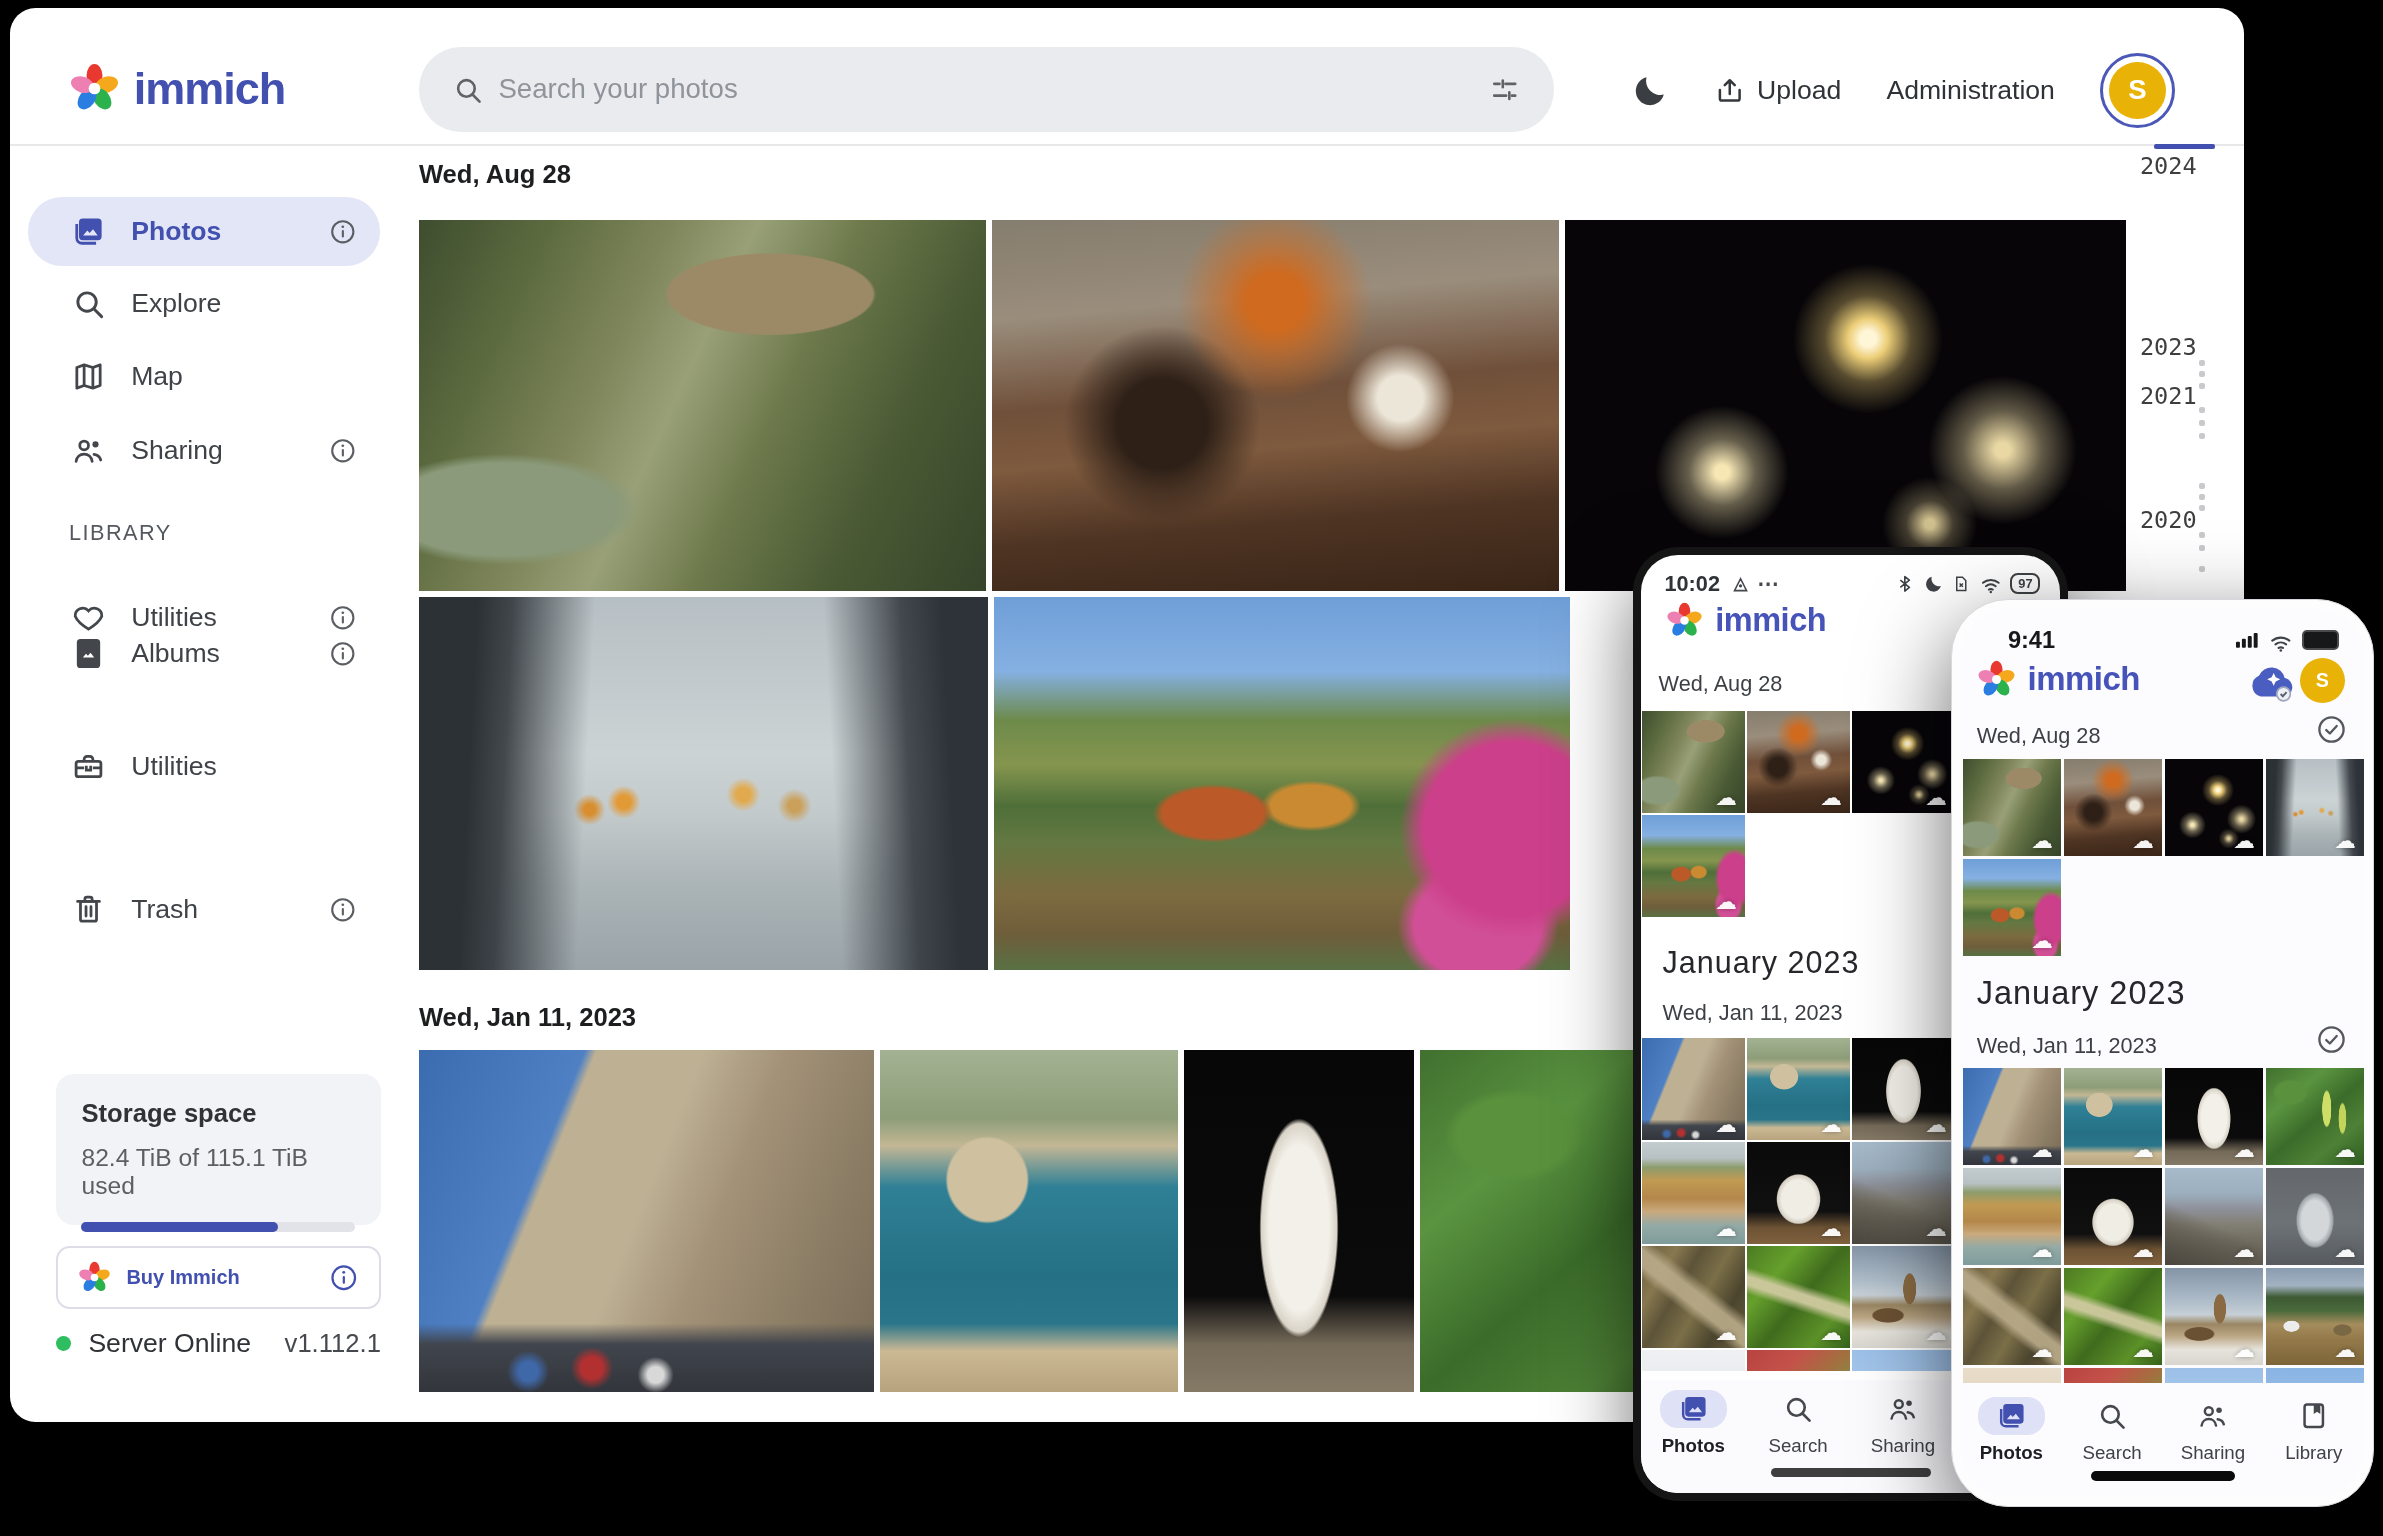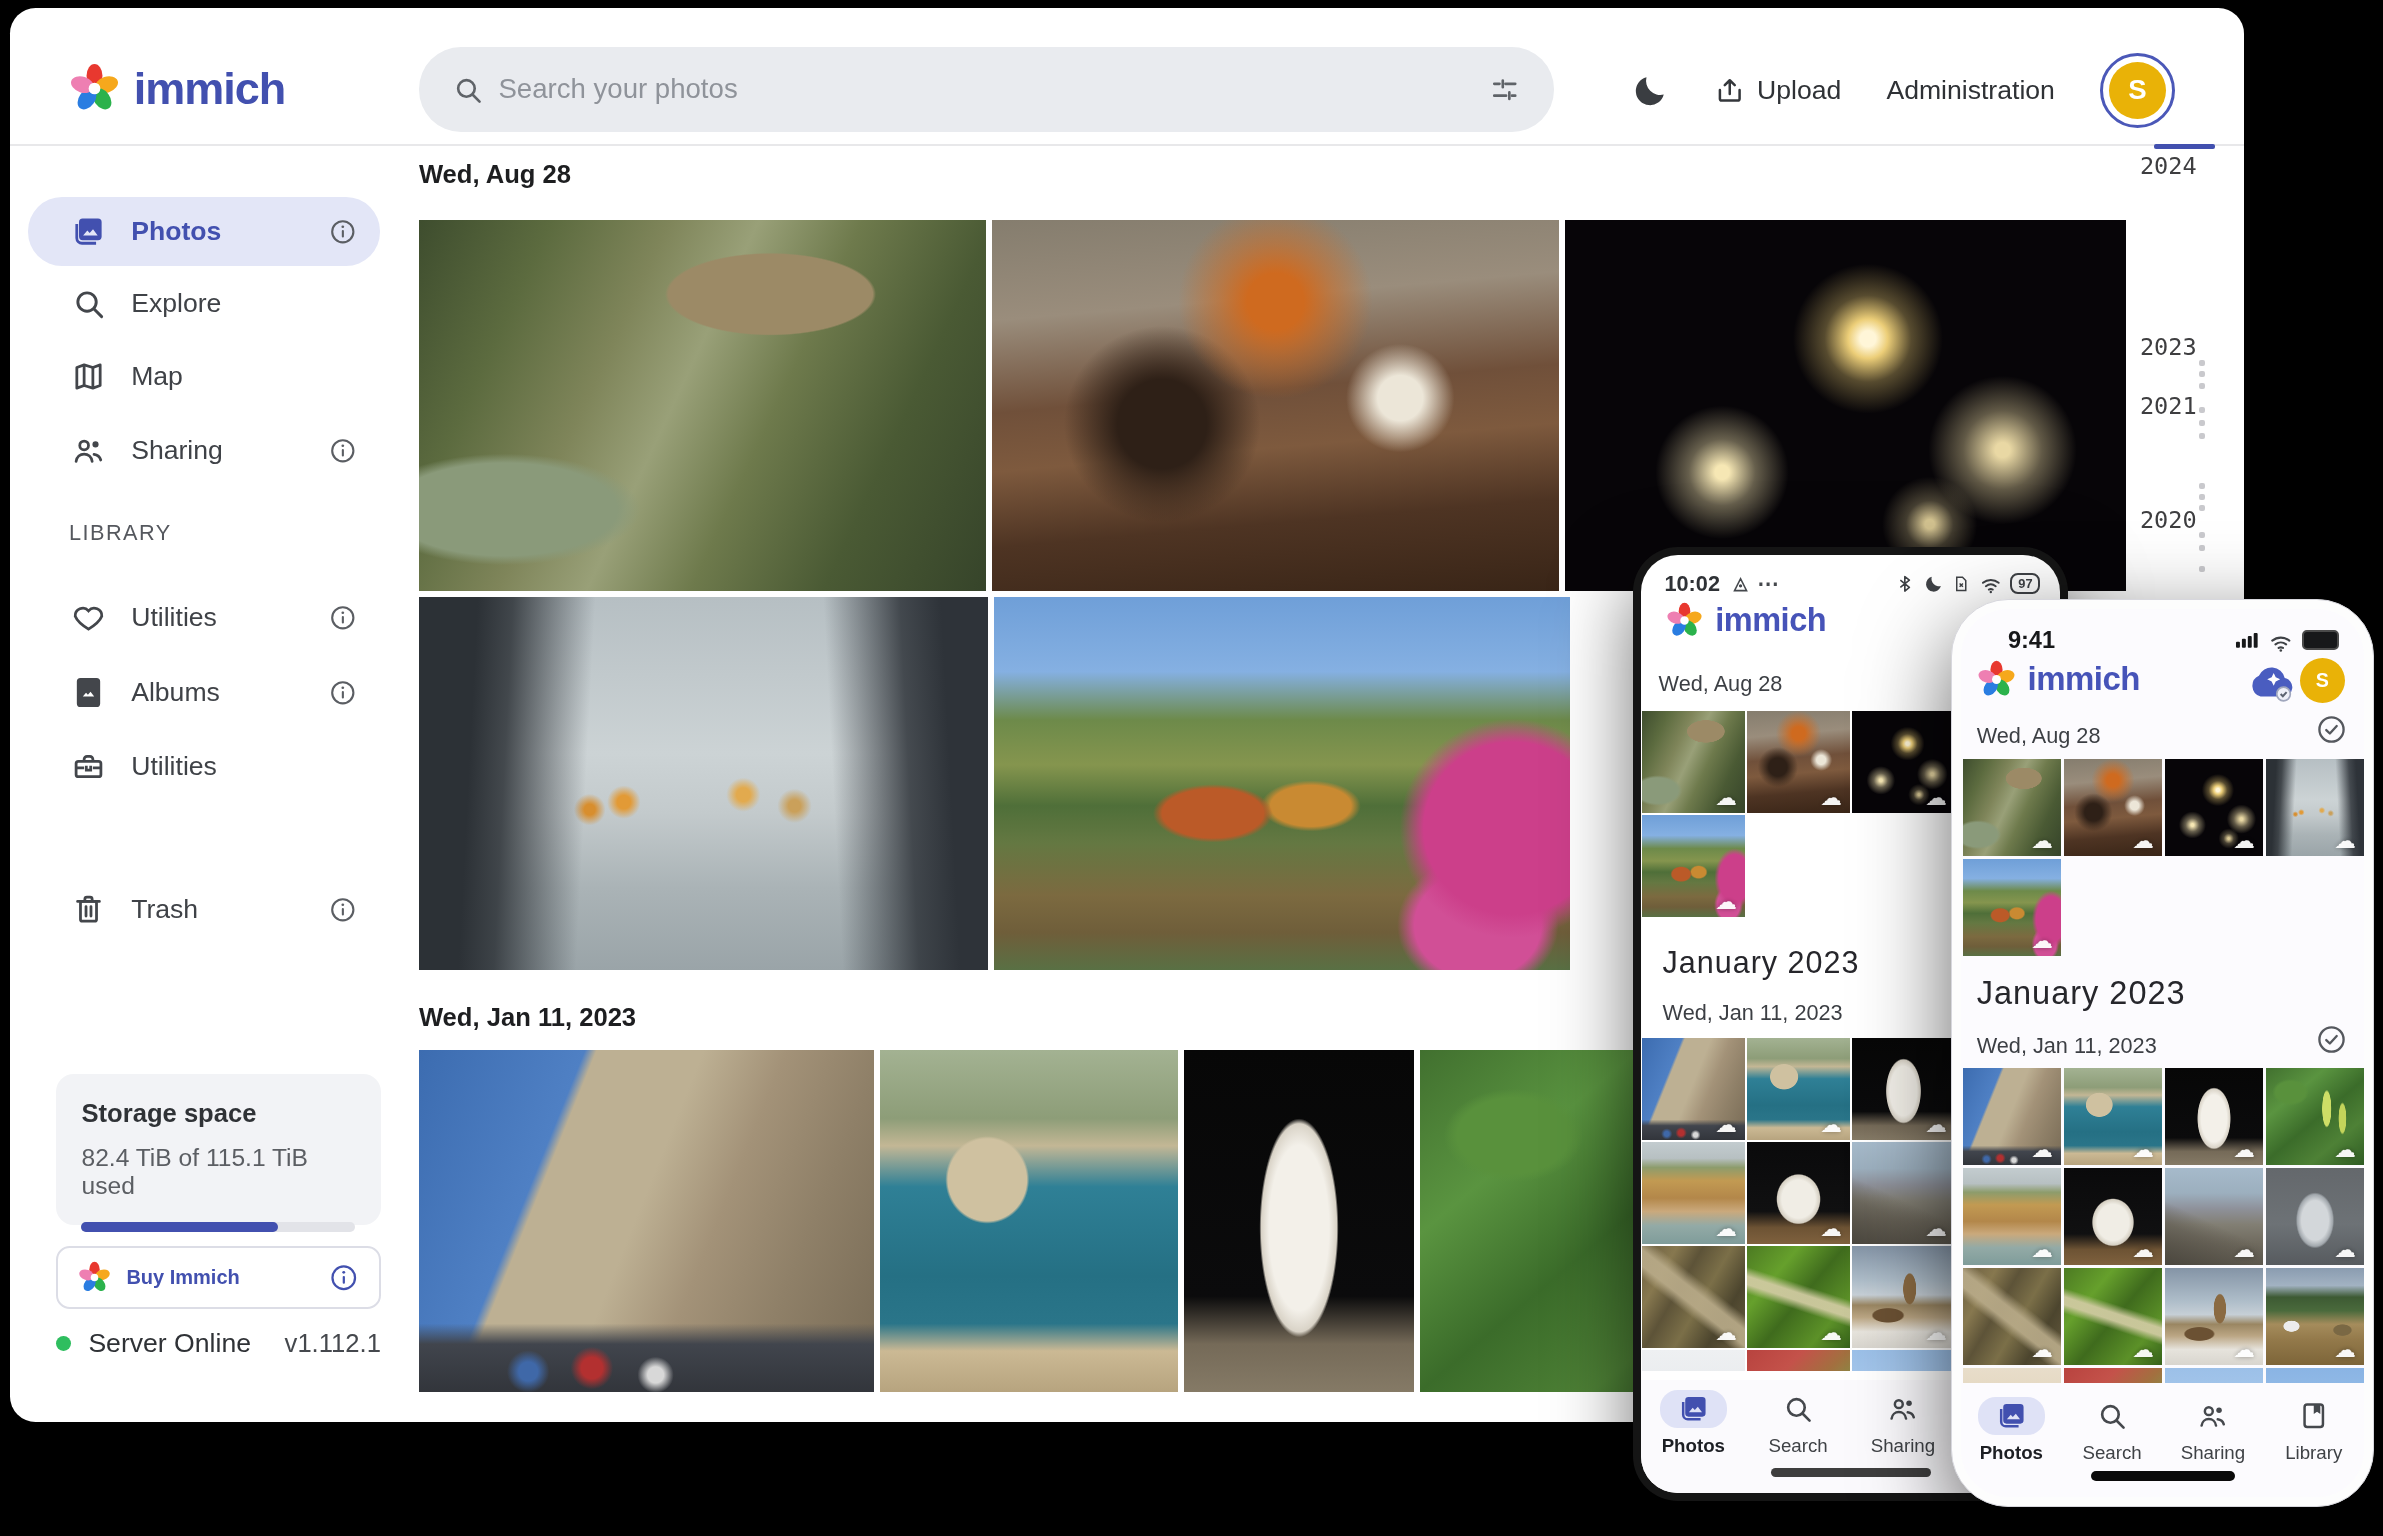--- a/index.html
+++ b/index.html
@@ -325,21 +325,21 @@
         </span>
       <span class="slabel">Utilities</span>
       <span class="iinfo">
           <svg viewBox="0 0 24 24">
             <circle cx="12" cy="12" r="8.6" fill="none" stroke="currentColor" stroke-width="1.7"></circle>
             <rect x="11.2" y="10.6" width="1.7" height="6" rx=".8" fill="currentColor"></rect>
             <circle cx="12" cy="7.9" r="1.1" fill="currentColor"></circle>
           </svg>
         </span>
     </div>
-    <div class="side-item" style="top:650px;justify-content:center;">
+    <div class="side-item" style="top:611px;justify-content:center;">
       <span class="sic">
           <svg viewBox="0 0 24 24">
             <path fill="currentColor" d="M6.5 2h11A2.5 2.5 0 0 1 20 4.5v15A2.5 2.5 0 0 1 17.5 22h-11A2.5 2.5 0 0 1 4 19.5v-15A2.5 2.5 0 0 1 6.5 2zm1.6 12.7h7.8l-2.5-3.2-1.8 2-1.3-1.4-2.2 2.6z"></path>
           </svg>
         </span>
       <span class="slabel">Albums</span>
       <span class="iinfo">
           <svg viewBox="0 0 24 24">
             <circle cx="12" cy="12" r="8.6" fill="none" stroke="currentColor" stroke-width="1.7"></circle>
             <rect x="11.2" y="10.6" width="1.7" height="6" rx=".8" fill="currentColor"></rect>
@@ -427,21 +427,21 @@
         <div class="ph ph-castle"></div>
         <div class="ph ph-coast"></div>
         <div class="ph ph-bust"></div>
         <div class="ph ph-grapes"></div>
         <div class="ph ph-beach"></div>
       </div>
 
     <div class="tl-bar"></div>
     <div class="tl-year" style="top:144px;">2024</div>
     <div class="tl-year" style="top:325px;">2023</div>
-    <div class="tl-year" style="top:384px;">2021</div>
+    <div class="tl-year" style="top:374px;">2021</div>
     <div class="tl-year" style="top:498px;">2020</div>
     <div id="tl-dots">
         <span class="tl-dot" style="top: 352px;"></span>
         <span class="tl-dot" style="top: 363px;"></span>
         <span class="tl-dot" style="top: 375px;"></span>
         <span class="tl-dot" style="top: 399px;"></span>
         <span class="tl-dot" style="top: 412px;"></span>
         <span class="tl-dot" style="top: 425px;"></span>
         <span class="tl-dot" style="top: 475px;"></span>
         <span class="tl-dot" style="top: 486px;"></span>

